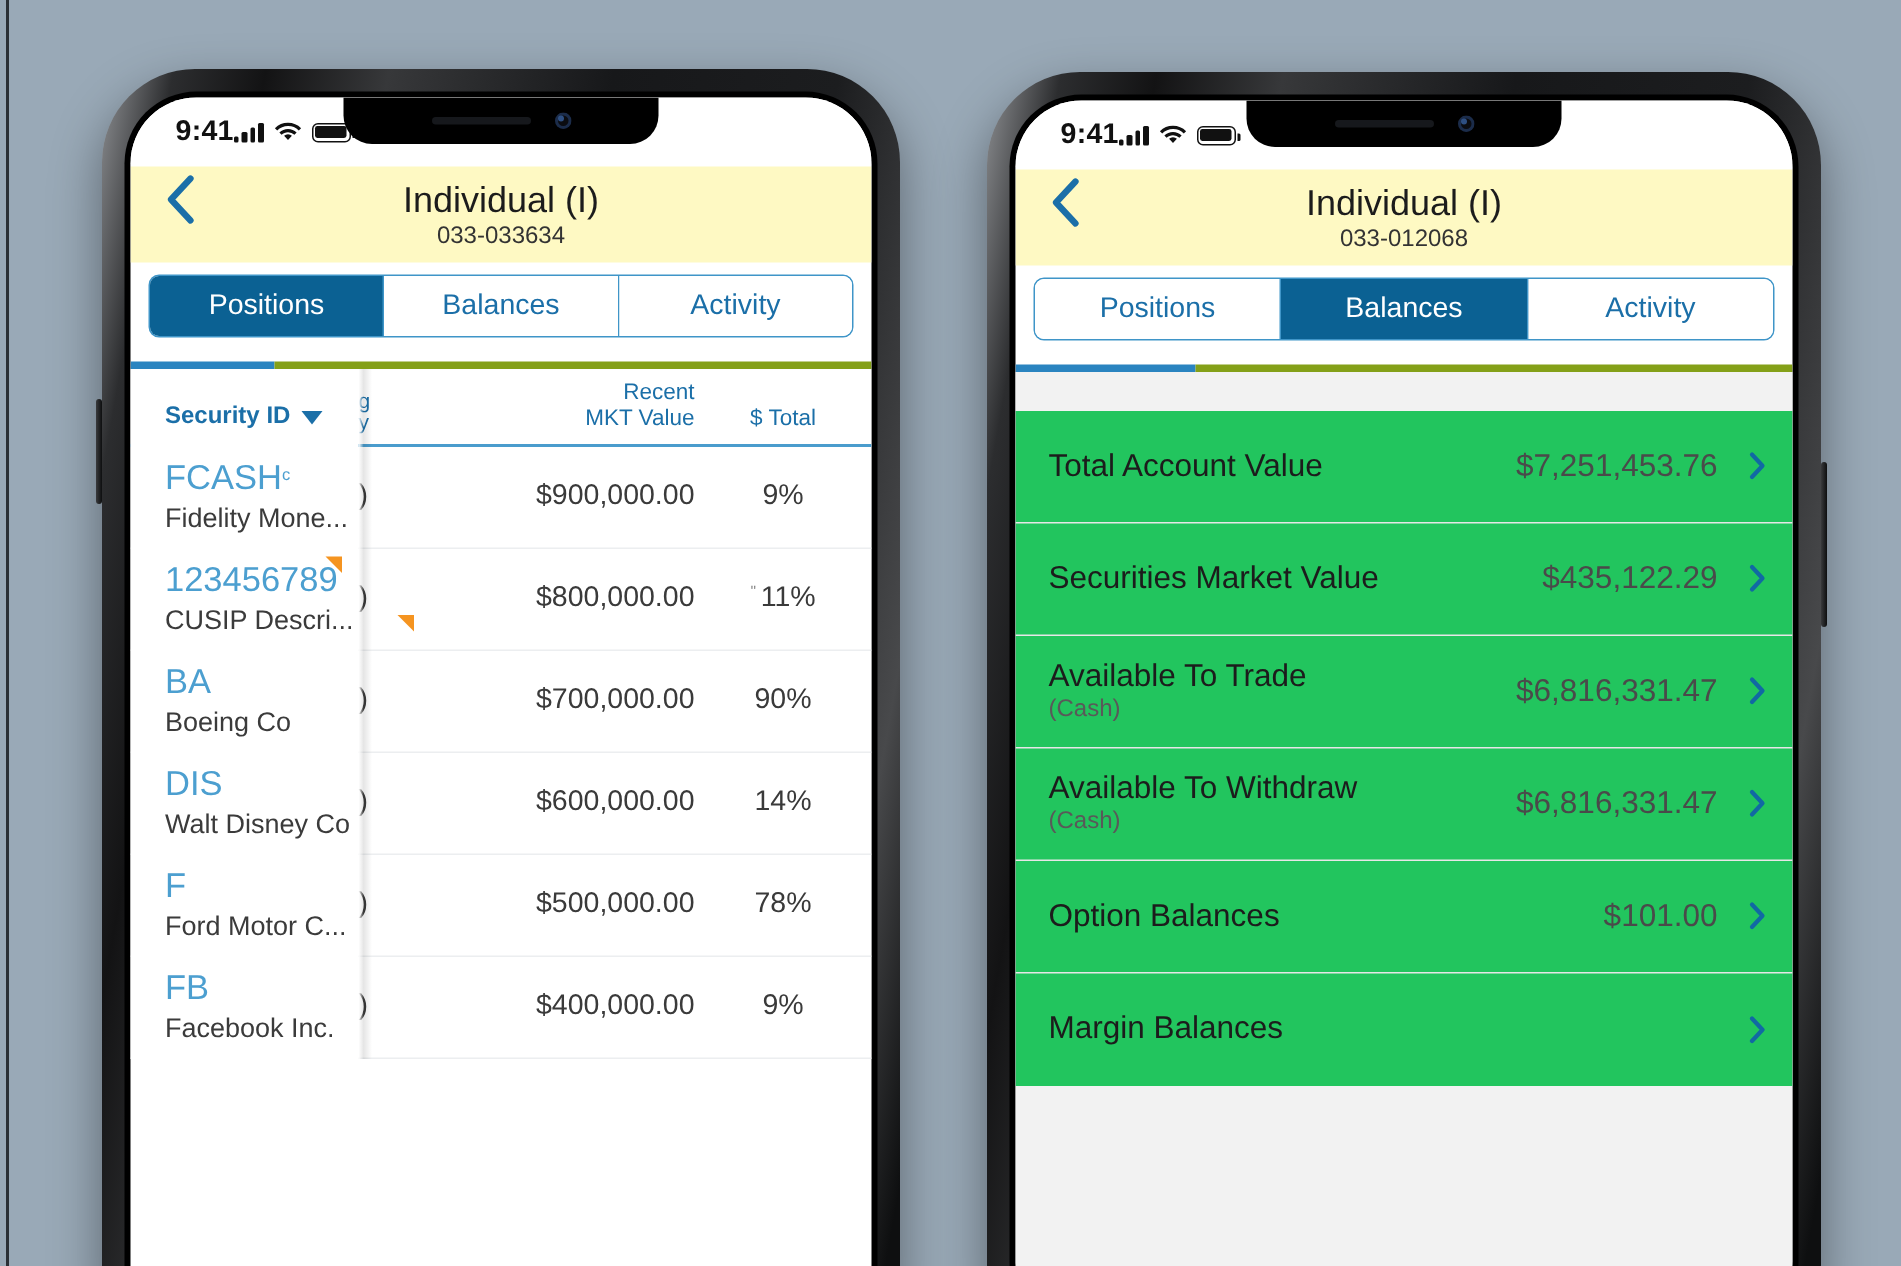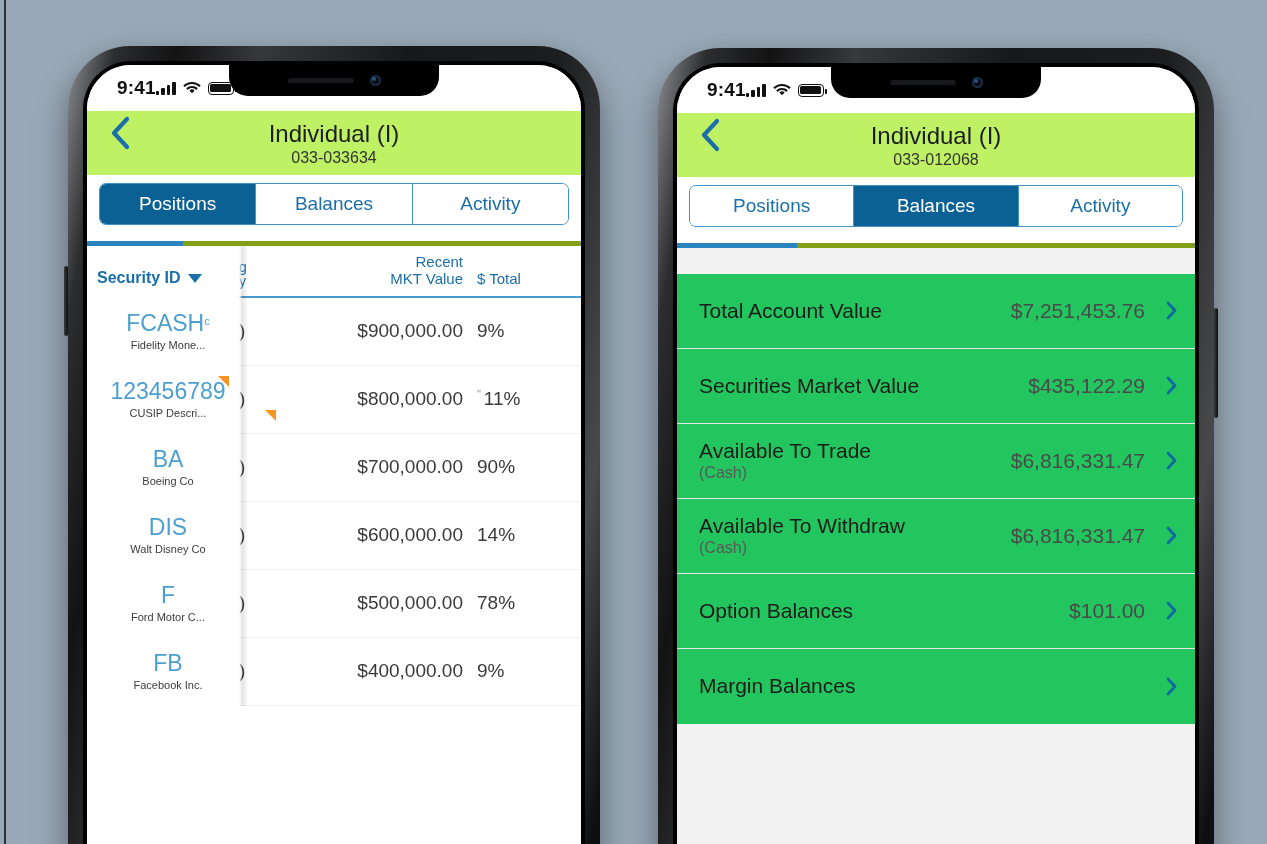--- a/index.html
+++ b/index.html
@@ -98,21 +98,21 @@
     content:""; position:absolute; right:-4px; top:4px;
     width:2px;height:5px;background:#111;border-radius:0 1px 1px 0;
   }
   .batt i { display:block; width:100%; height:100%; background:#111; border-radius:1.6px; }
 
   
   .navbar {
     position: relative;
     padding: 10px 0 8px;
     text-align: center;
-    background: #bef264;
+    background: #fef9c3;
   }
   .backchev {
     position: absolute; left: 20px; top: 4px;
     width: 26px; height: 36px;
     cursor: pointer;
   }
   .acct-title { font-size: 24px; color: #1c1c1c; line-height: 1.12; }
   .acct-num { font-size: 16px; color: #333; margin-top: 1px; }
 
   
@@ -140,34 +140,34 @@
   .progress .p-green { background: #84a018; flex: 1; }
 
   
   .ptable { position: relative; background: #fff; }
   .prow {
     display: flex; align-items: center;
     height: 68px;
     border-bottom: 1px solid #eceef0;
   }
   .prow.head { height: 52px; border-bottom: 2px solid #4a9ccd; align-items: flex-end; }
-  .c-sec { width: 152px; padding-left: 10px; flex: none; text-align: center; }
+  .c-sec { width: 152px; padding-left: 23px; flex: none; }
   .c-hid { width: 88px; flex: none; position: relative; }
   .c-mkt { flex: 1; text-align: right; padding-right: 14px; }
-  .c-tot { width: 104px; text-align: left; padding-right: 14px; flex: none; }
+  .c-tot { width: 104px; text-align: center; padding-right: 14px; flex: none; }
 
   .hd { font-size: 15px; color: #1b6fa8; line-height: 1.18; padding-bottom: 8px; }
   .hd.bold { font-weight: bold; font-size: 16px; display:flex; align-items:center; gap:7px; }
   .caret-dn {
     width: 0; height: 0;
     border-left: 7px solid transparent; border-right: 7px solid transparent;
     border-top: 9px solid #1b6fa8;
   }
   .sym { font-size: 23px; color: #4c9fd0; line-height: 1.05; position: relative; display:inline-block;}
-  .desc { font-size: 11px; color: #3b3b3b; margin-top: 4px; }
+  .desc { font-size: 18px; color: #3b3b3b; margin-top: 4px; }
   .mkt { font-size: 19px; color: #3a3a3a; }
   .pct { font-size: 19px; color: #3a3a3a; }
   .pct .mark { font-size: 10px; color:#888; vertical-align: super; margin-right: 3px; }
 
   
   .freeze-edge {
     position: absolute; left: 152px; top: 0; bottom: 0;
     width: 9px;
     background: linear-gradient(90deg, rgba(255,255,255,1) 0%, rgba(0,0,0,.10) 38%, rgba(255,255,255,0) 100%);
     pointer-events: none; z-index: 3;

